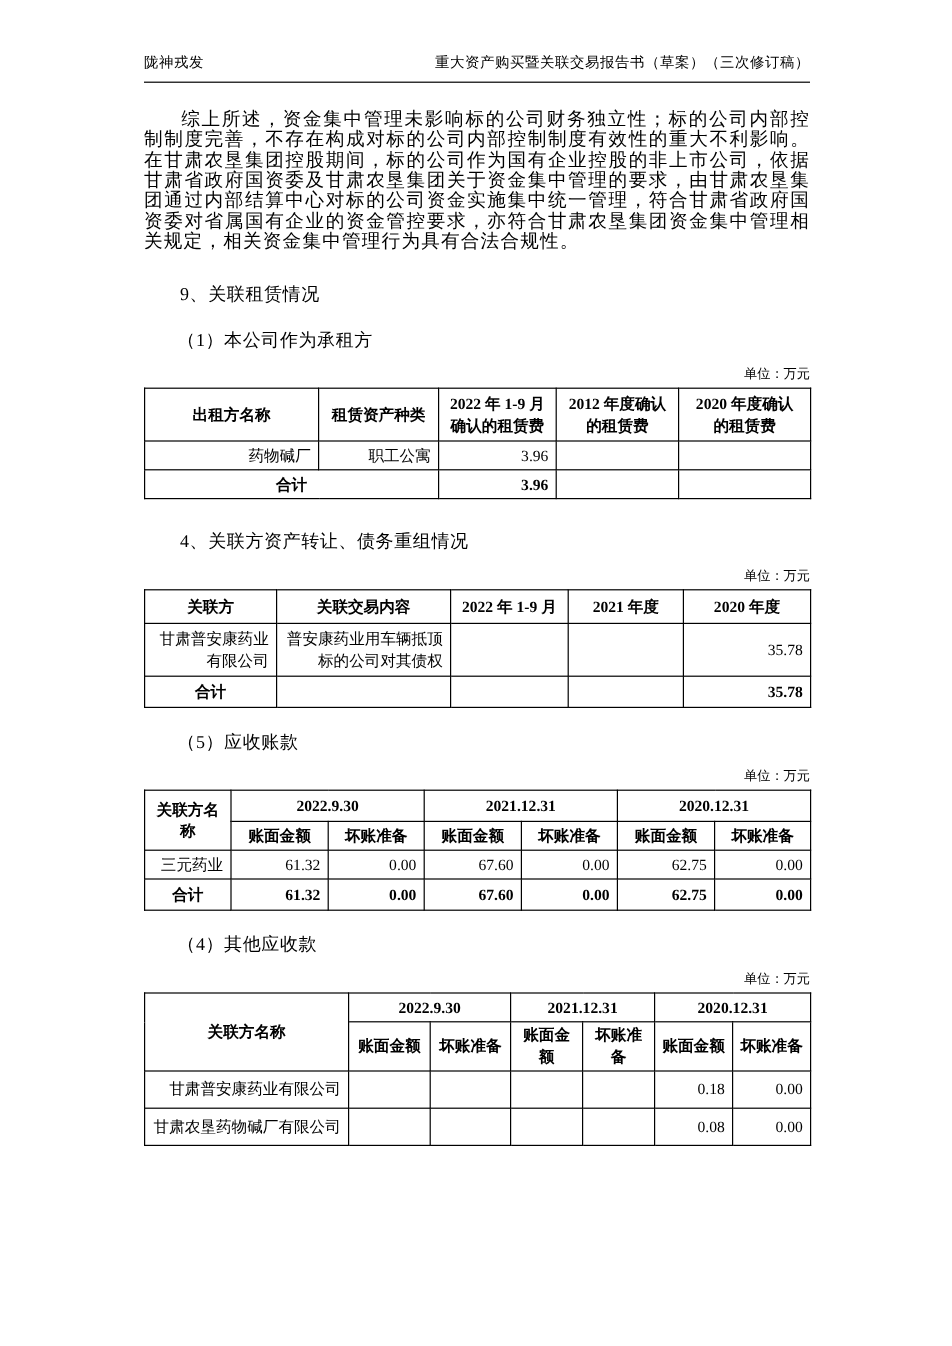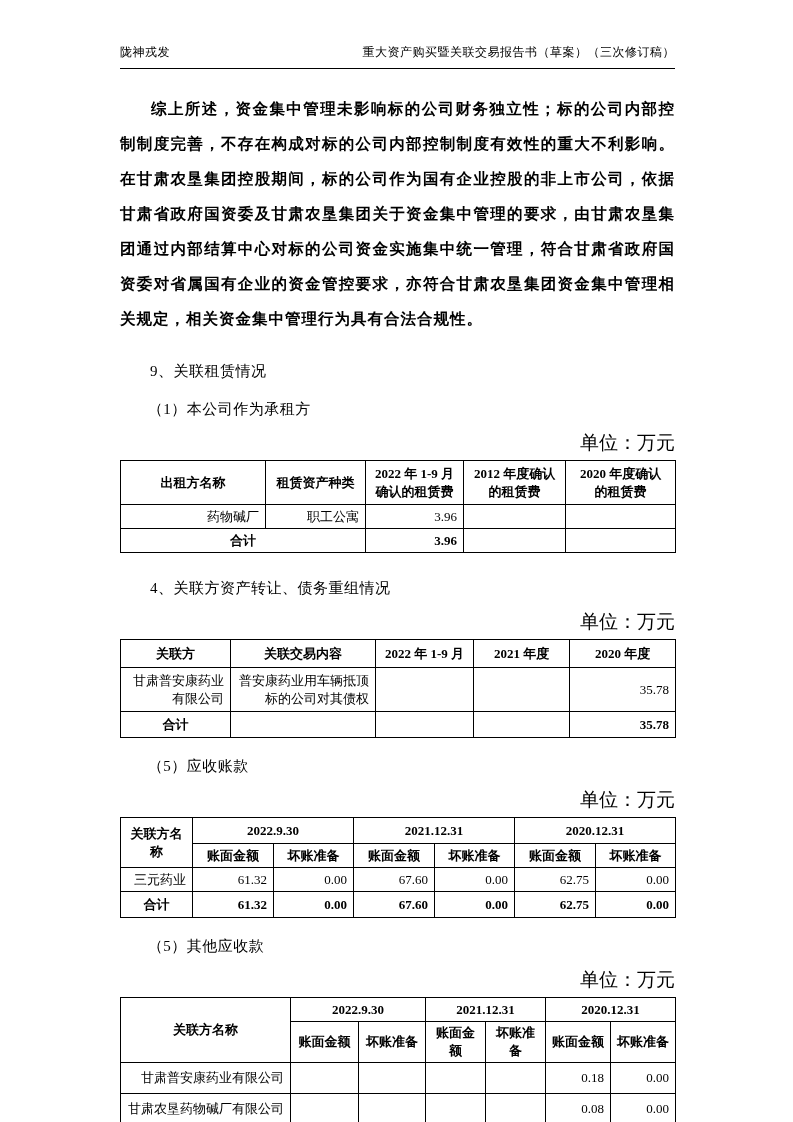--- a/index.html
+++ b/index.html
@@ -20,41 +20,41 @@
     justify-content: space-between;
     align-items: flex-end;
     font-size: 12px;
     padding-bottom: 7px;
     border-bottom: 1px solid #000;
     letter-spacing: 0.5px;
   }
   .para {
     margin: 22px 0 16px 0;
     font-size: 15.5px;
-    font-weight: bold;
-    line-height: 35px;
+    font-weight: normal;
+    line-height: 17px;
     text-align: justify;
     text-indent: 2em;
     letter-spacing: 1px;
   }
   .h-num {
     margin-top: 26px;
     font-size: 15px;
     padding-left: 2em;
     letter-spacing: 0.5px;
   }
   .h-sub {
     margin-top: 19px;
     font-size: 15px;
     padding-left: 1.85em;
     letter-spacing: 0.5px;
   }
   .unit {
     margin: 11px 0 4px 0;
-    font-size: 19px;
+    font-size: 11px;
     text-align: right;
   }
   table.doc {
     width: 100%;
     border-collapse: collapse;
     font-size: 13px;
     border: 1.5px solid #000;
     table-layout: fixed;
   }
   table.doc th, table.doc td {
@@ -205,21 +205,21 @@
         <td class="tr bold">61.32</td>
         <td class="tr bold">0.00</td>
         <td class="tr bold">67.60</td>
         <td class="tr bold">0.00</td>
         <td class="tr bold">62.75</td>
         <td class="tr bold">0.00</td>
       </tr>
     </tbody>
   </table>
 
-  <div class="h-sub">（5）其他应收款</div>
+  <div class="h-sub">（4）其他应收款</div>
   <div class="unit">单位：万元</div>
 
   <table class="doc">
     <colgroup>
       <col style="width:170px">
         <col style="width:68px">
         <col style="width:67px">
         <col style="width:60px">
         <col style="width:60px">
         <col style="width:65px">

